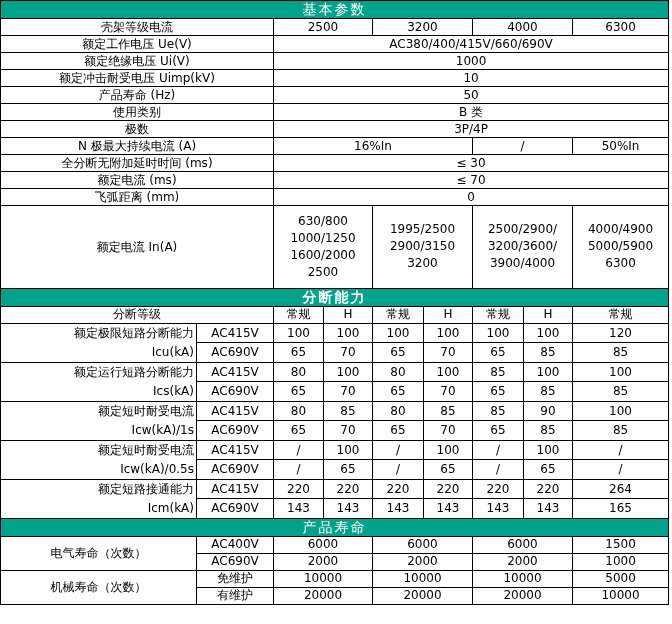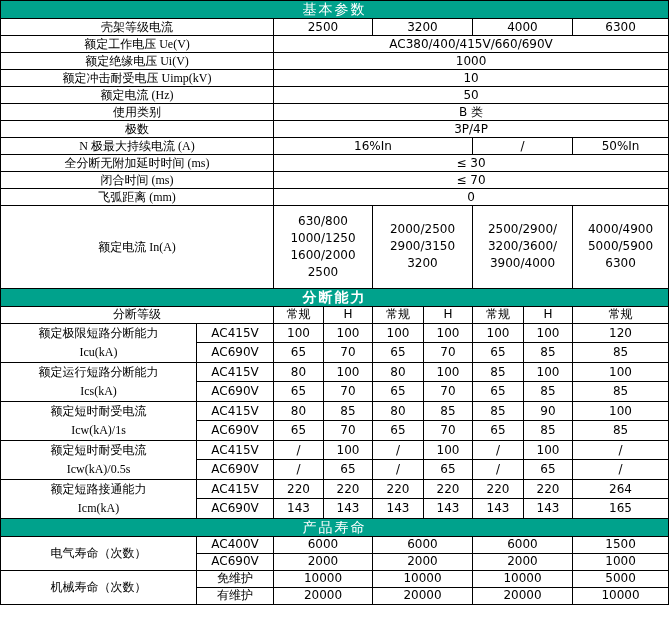--- a/index.html
+++ b/index.html
@@ -18,38 +18,37 @@
     padding: 0 2px;
     text-align: center;
     vertical-align: middle;
     overflow: hidden;
     white-space: nowrap;
     line-height: 1.2;
   }
   td.lbl {
     text-align: left;
     padding-left: 4px;
-    font-family: Liberation Serif, serif;
   }
   td.sect {
     background: #00A28C;
     color: #ffffff;
     font-size: 14px;
     letter-spacing: 2px;
     text-align: center;
   }
   tr.rbar1  td { height: 13px; }
   tr.r18    td { height: 16px; }
   tr.rbig   td { height: 82px; }
   tr.rbar2  td { height: 16px; font-weight: bold; }
   tr.r20    td { height: 18px; }
   tr.rbar3  td { height: 17px; margin-left: 39px; }
   tr.rlife  td { height: 16px; }
   .ml div { line-height: 17px; }
-  .lbl2 div { line-height: 19px; }
+  .lbl2 div { line-height: 19px; text-align: right; }
 </style>
 </head>
 <body>
 
 <table class="spec">
   <colgroup>
     <col style="width:196px">
       <col style="width:77px">
     <col style="width:50px">
       <col style="width:49px">
@@ -82,21 +81,21 @@
     <td class="lbl" colspan="2">额定绝缘电压 Ui(V)</td>
     <td colspan="7">1000</td>
   </tr>
 
   <tr class="r18">
     <td class="lbl" colspan="2">额定冲击耐受电压 Uimp(kV)</td>
     <td colspan="7">10</td>
   </tr>
 
   <tr class="r18">
-    <td class="lbl" colspan="2">额定电流 (Hz)</td>
+    <td class="lbl" colspan="2">产品寿命 (Hz)</td>
     <td colspan="7">50</td>
   </tr>
 
   <tr class="r18">
     <td class="lbl" colspan="2">使用类别</td>
     <td colspan="7">B 类</td>
   </tr>
 
   <tr class="r18">
     <td class="lbl" colspan="2">极数</td>
@@ -109,39 +108,39 @@
     <td colspan="2">/</td>
     <td>50%In</td>
   </tr>
 
   <tr class="r18">
     <td class="lbl" colspan="2">全分断无附加延时时间 (ms)</td>
     <td colspan="7">≤ 30</td>
   </tr>
 
   <tr class="r18">
-    <td class="lbl" colspan="2">闭合时间 (ms)</td>
+    <td class="lbl" colspan="2">额定电流 (ms)</td>
     <td colspan="7">≤ 70</td>
   </tr>
 
   <tr class="r18">
     <td class="lbl" colspan="2">飞弧距离 (mm)</td>
     <td colspan="7">0</td>
   </tr>
 
   <tr class="rbig">
     <td class="lbl" colspan="2">额定电流 In(A)</td>
     <td colspan="2" class="ml">
       <div>630/800</div>
       <div>1000/1250</div>
       <div>1600/2000</div>
       <div>2500</div>
     </td>
     <td colspan="2" class="ml">
-      <div>2000/2500</div>
+      <div>1995/2500</div>
       <div>2900/3150</div>
       <div>3200</div>
     </td>
     <td colspan="2" class="ml">
       <div>2500/2900/</div>
       <div>3200/3600/</div>
       <div>3900/4000</div>
     </td>
     <td class="ml">
       <div>4000/4900</div>

